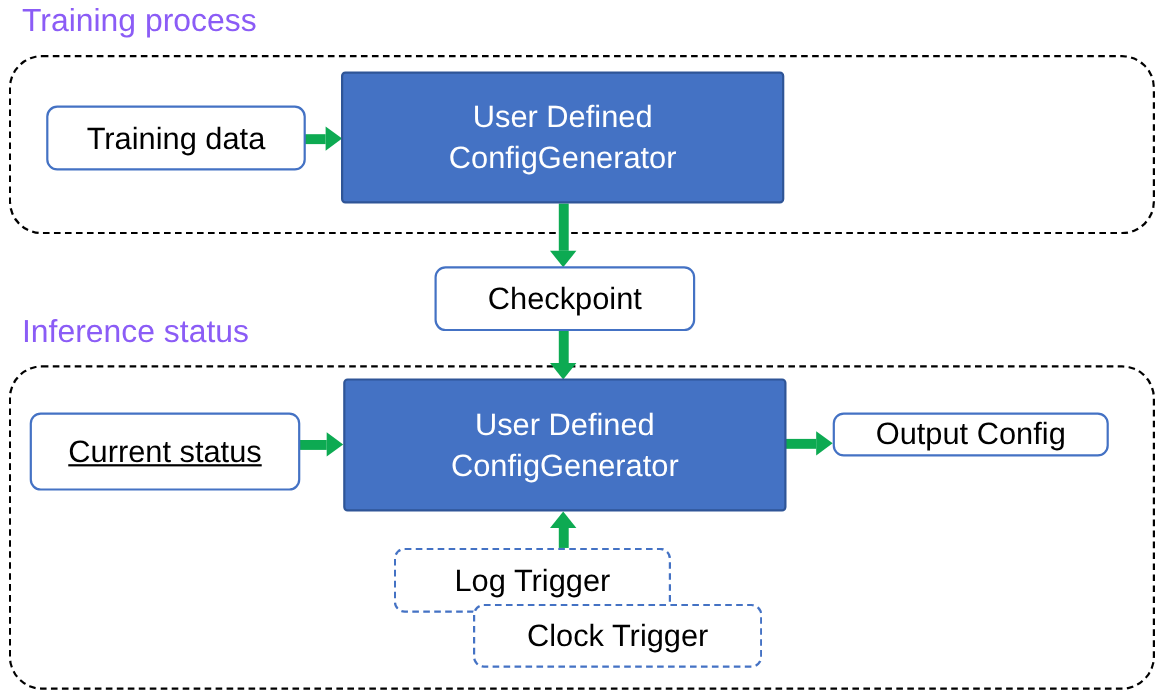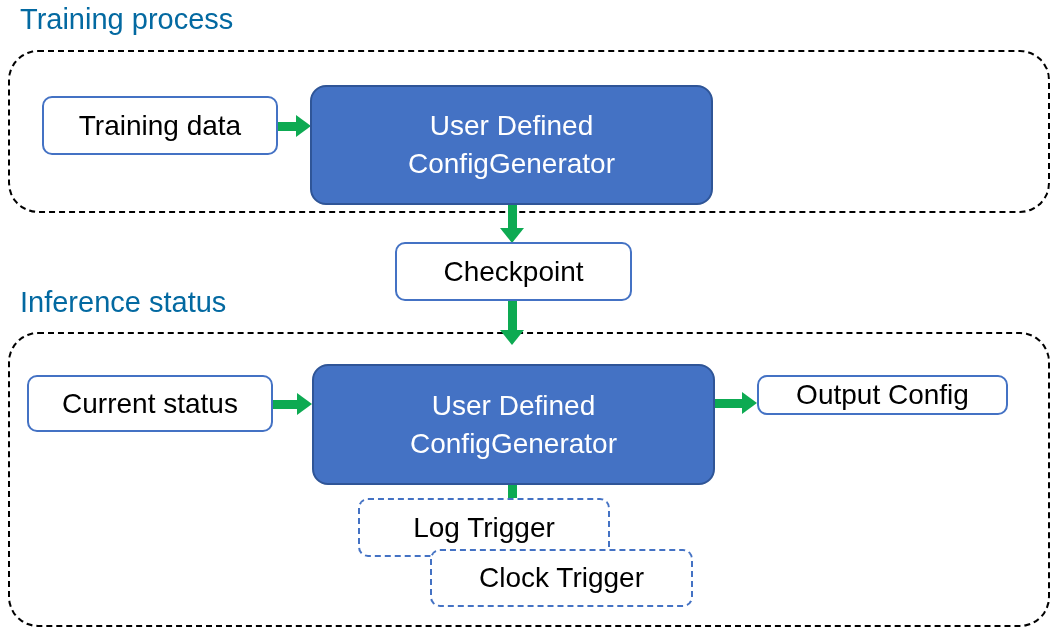--- a/index.html
+++ b/index.html
@@ -11,21 +11,21 @@
     position: relative;
     width: 1057px;
     height: 631px;
     background: #ffffff;
     font-family: "Liberation Sans", sans-serif;
     overflow: hidden;
   }
   .section-label {
     position: absolute;
     font-size: 29px;
-    color: #0369a1;
+    color: #8b5cf6;
     white-space: nowrap;
   }
   #label-training { left: 20px; top: 3px; }
   #label-inference { left: 20px; top: 286px; }
 
   .dashed-container {
     position: absolute;
     border: 2.5px dashed var(--dashed_black, #000);
     border-radius: 30px;
     box-sizing: border-box;
@@ -43,39 +43,38 @@
     display: flex;
     align-items: center;
     justify-content: center;
     font-size: 28px;
     color: #000000;
     white-space: nowrap;
     z-index: 3;
   }
   #node-training-data  { left: 42px;  top: 96px;  width: 236px; height: 59px; }
   #node-checkpoint     { left: 395px; top: 242px; width: 237px; height: 59px; text-align: right; }
-  #node-current-status { left: 27px;  top: 375px; width: 246px; height: 57px; }
+  #node-current-status { left: 27px;  top: 375px; width: 246px; height: 71px; text-decoration: underline; }
   #node-output-config  { left: 757px; top: 375px; width: 251px; height: 40px; }
 
   .gen-box {
     position: absolute;
     background: var(--node_fill_blue, #4472C4);
     border: 2px solid var(--node_border_dark_blue, #2F5597);
-    border-radius: 16px;
+    border-radius: 4px;
     box-sizing: border-box;
     display: flex;
     flex-direction: column;
     align-items: center;
     justify-content: center;
     color: var(--text_white, #ffffff);
     font-size: 28px;
     line-height: 38px;
     z-index: 3;
     text-align: center;
-    margin-top: 20px;
   }
   #node-generator-training  { left: 310px; top: 65px;  width: 403px; height: 120px; }
   #node-generator-inference { left: 312px; top: 344px; width: 403px; height: 121px; }
 
   .trigger-box {
     position: absolute;
     background: #ffffff;
     border: 2px dashed var(--outline_blue, #4472C4);
     border-radius: 10px;
     box-sizing: border-box;

